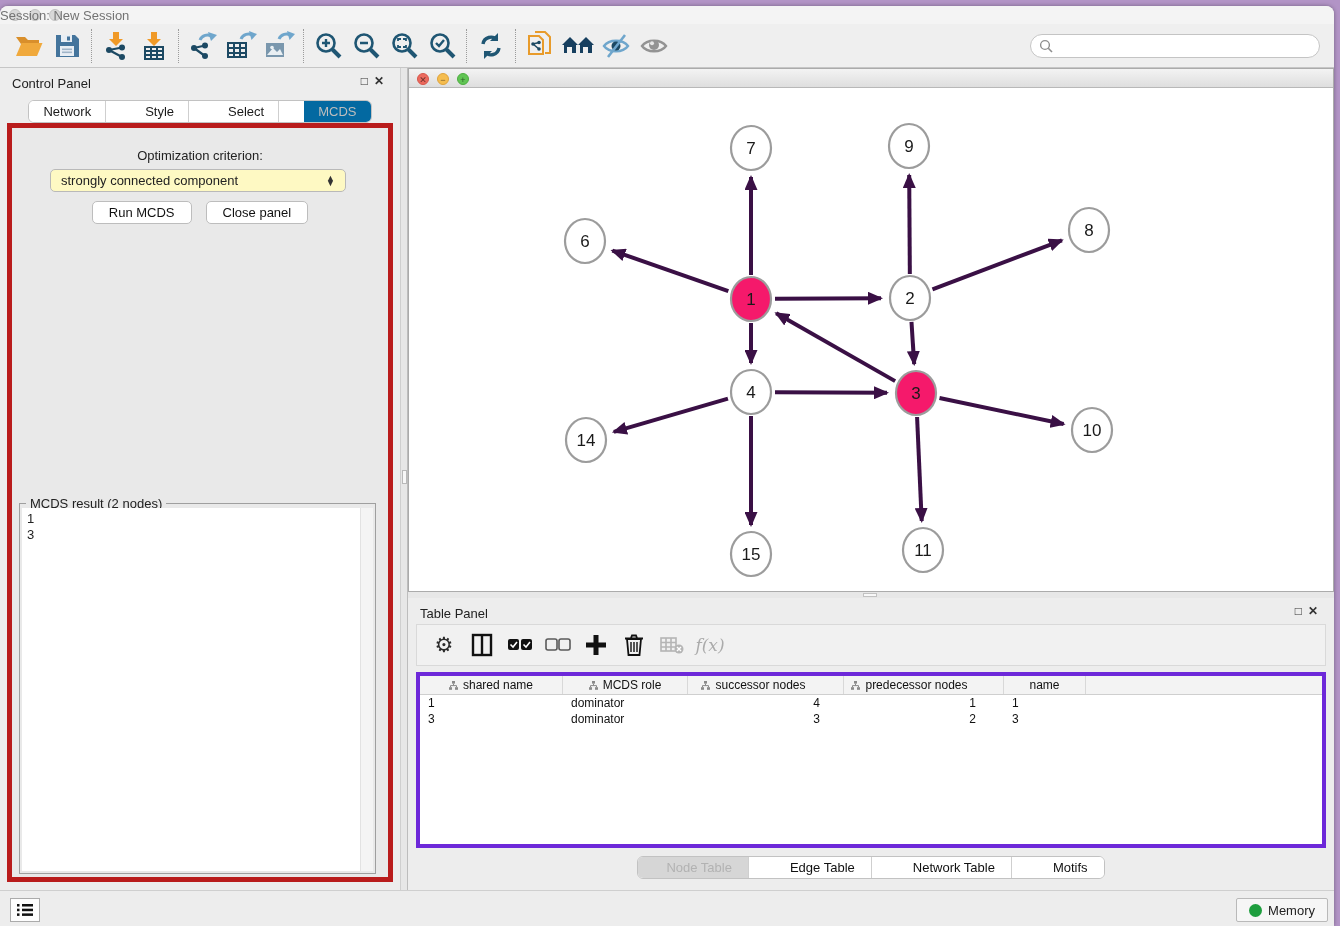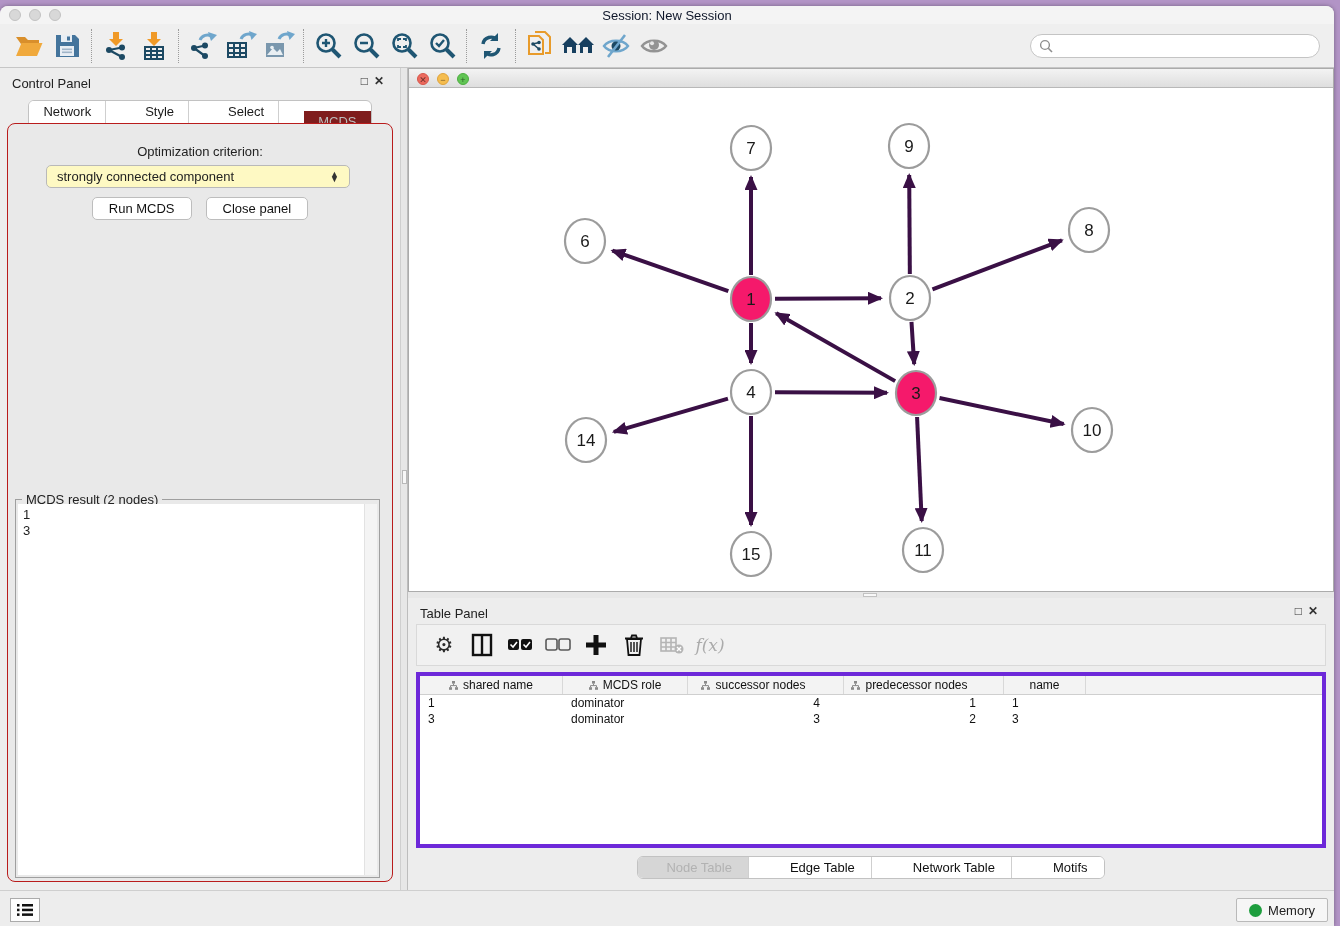--- a/index.html
+++ b/index.html
@@ -8,45 +8,45 @@
 
   .app { position:absolute; left:0; top:6px; width:1334px; height:920px;
          background:#EDEDED; border-radius:8px 8px 0 0; overflow:hidden;
          box-shadow:0 0 4px rgba(0,0,0,.35); }
 
   
   .titlebar { position:absolute; left:0; top:0; width:100%; height:18px; background:#F4F4F4; }
   .tl { position:absolute; top:3px; width:12px; height:12px; border-radius:50%;
         background:#D8D8D8; border:1px solid #C2C2C2; }
   .titlebar .t1{left:9px} .titlebar .t2{left:29px} .titlebar .t3{left:49px}
-  .title-text { position:absolute; left:0; right:0; top:2px; text-align:center;
-                font-size:13px; color:#0f172a; }
+  .title-text { position:absolute; left:0; right:0; top:2px; 
+                font-size:13px; color:#737373; }
 
   
   .toolbar { position:absolute; left:0; top:18px; width:100%; height:44px; background:#EFEFEF;
              border-bottom:1px solid #C6C6C6; display:flex; align-items:center; padding:0 10px; }
   .tb-btn { width:38px; height:38px; display:flex; align-items:center; justify-content:center; cursor:pointer; }
   .tb-sep { width:1px; height:34px; margin:0 5px; border-left:1px dotted #9B9B9B; }
   .search-wrap { margin-left:auto; width:290px; height:24px; background:#fff; border:1px solid #C4C4C4;
                  border-radius:12px; display:flex; align-items:center; padding:0 8px; margin-right:4px; }
   .search-wrap input { border:none; outline:none; flex:1; font-size:12px; background:transparent; margin-left:5px; }
 
   
   .control-panel { position:absolute; left:0; top:62px; width:400px; height:822px; background:#EDEDED; }
   .panel-head { position:absolute; left:12px; top:8px; font-size:13px; color:#222; }
   .panel-icons { position:absolute; right:10px; top:6px; font-size:12px; color:#333; letter-spacing:6px; }
   .panel-icons span { cursor:pointer; }
   .cp-tabs { position:absolute; left:0; right:0; top:32px; display:flex; justify-content:center; }
   .seg { display:flex; border:1px solid #C2C2C2; border-radius:6px; overflow:hidden; background:#fff;gap:25px; }
   .seg .tab { padding:3px 14px; font-size:13px; color:#1a1a1a; background:#fff;
               border-right:1px solid #CFCFCF; cursor:pointer; }
   .seg .tab:last-child { border-right:none; }
-  .seg .tab.ghost { background:#7f1d1d; color:#BDBDBD;margin-top:10px; }
+  .seg .tab.ghost { background:#0369a1; color:#BDBDBD; }
   .cp-body { position:absolute; left:7px; right:7px; top:55px; bottom:8px;
-             background:#E9E9E9; border:1px solid #b91c1c; border-radius:8px; }
+             background:#E9E9E9; border:5px solid #b91c1c; border-radius:0; }
   .opt-label { position:absolute; left:0; right:0; top:20px; text-align:center; font-size:13px; }
   .combo { position:absolute; left:38px; right:42px; top:41px; height:23px; background:#fef9c3;
            border:1px solid #B9B9B9; border-radius:5px; display:flex; align-items:center;
            padding:0 10px; font-size:13px; cursor:pointer; }
   .combo .stepper { margin-left:auto; display:flex; flex-direction:column; line-height:5px;
                     font-size:9px; color:#333; }
   .btn-row { position:absolute; left:0; right:0; top:73px; display:flex; justify-content:center; gap:14px; }
   .pushbtn { background:#fff; border:1px solid #BDBDBD; border-radius:5px; padding:3px 16px;
              font-size:13px; color:#111; cursor:pointer; }
   .result-group { position:absolute; left:7px; right:12px; top:375px; bottom:3px;

